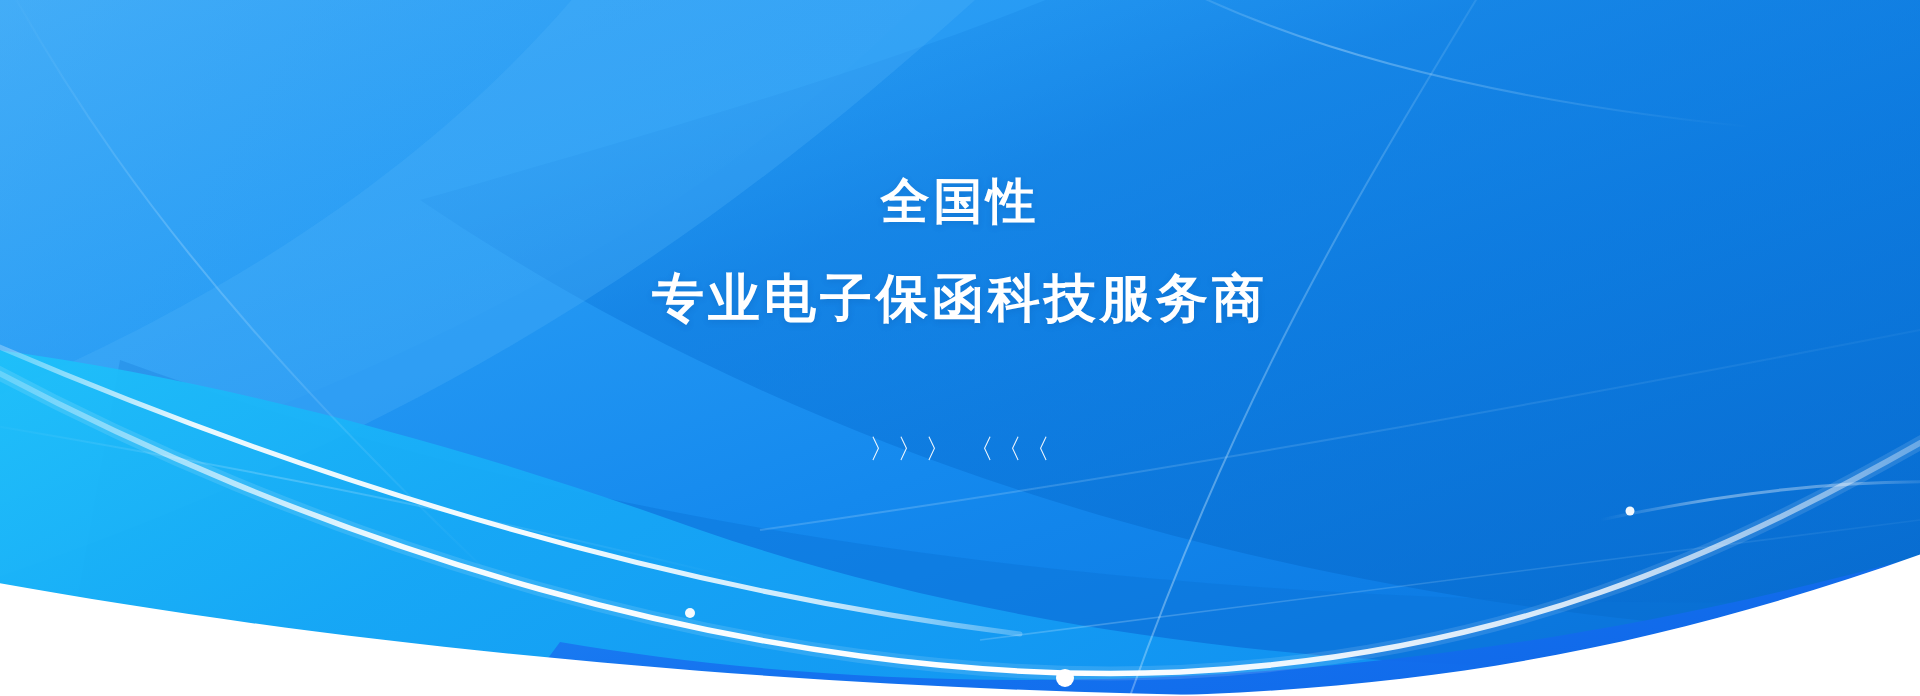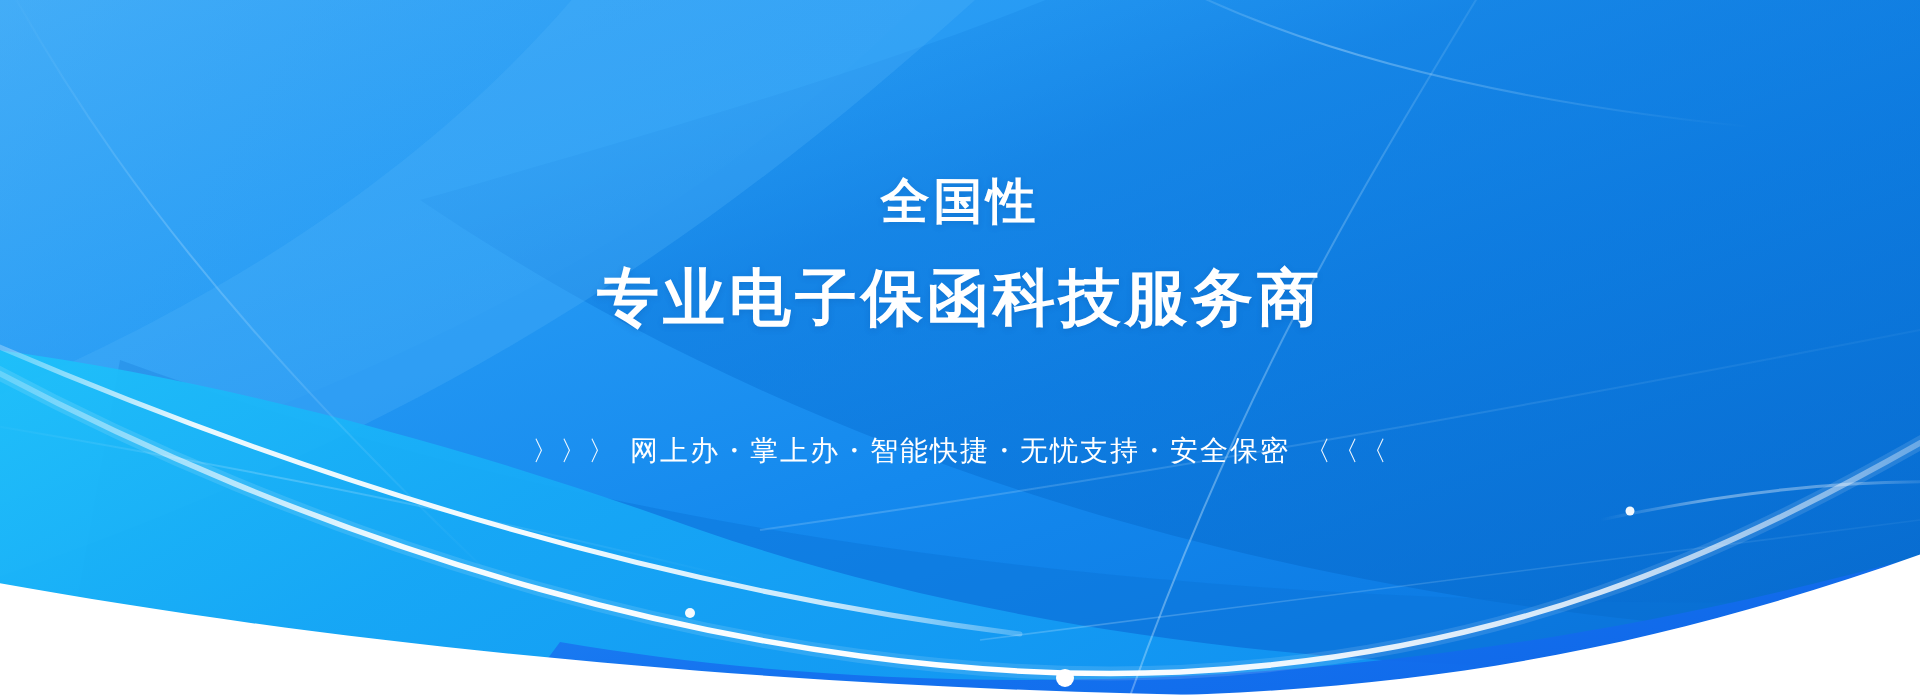--- a/index.html
+++ b/index.html
@@ -60,21 +60,21 @@
     white-space: nowrap;
     text-shadow: 0 2px 6px rgba(0, 60, 140, 0.18);
   }
 
   .headline-line-2 {
     position: absolute;
     left: 0;
     top: 250px;
     width: 1920px;
     color: #ffffff;
-    font-size: 62px;
+    font-size: 52px;
     font-weight: bold;
     letter-spacing: 4px;
     line-height: 96px;
     text-align: center;
     white-space: nowrap;
     text-shadow: 0 2px 6px rgba(0, 60, 140, 0.18);
   }
 
   .subtitle-row {
     position: absolute;
@@ -216,18 +216,17 @@
 
   <div class="banner-content">
 
     <div class="headline-block">
       <div class="headline-line-1">全国性</div>
       <div class="headline-line-2">专业电子保函科技服务商</div>
     </div>
 
     <div class="subtitle-row">
       <span class="subtitle-arrow">〉〉〉</span>
-      <span class="subtitle-text">网上办・掌上办・智能快捷・无忧支持・安全保密</span>
       <span class="subtitle-arrow">〈〈〈</span>
     </div>
 
   </div>
 </div>
 
 </body></html>

